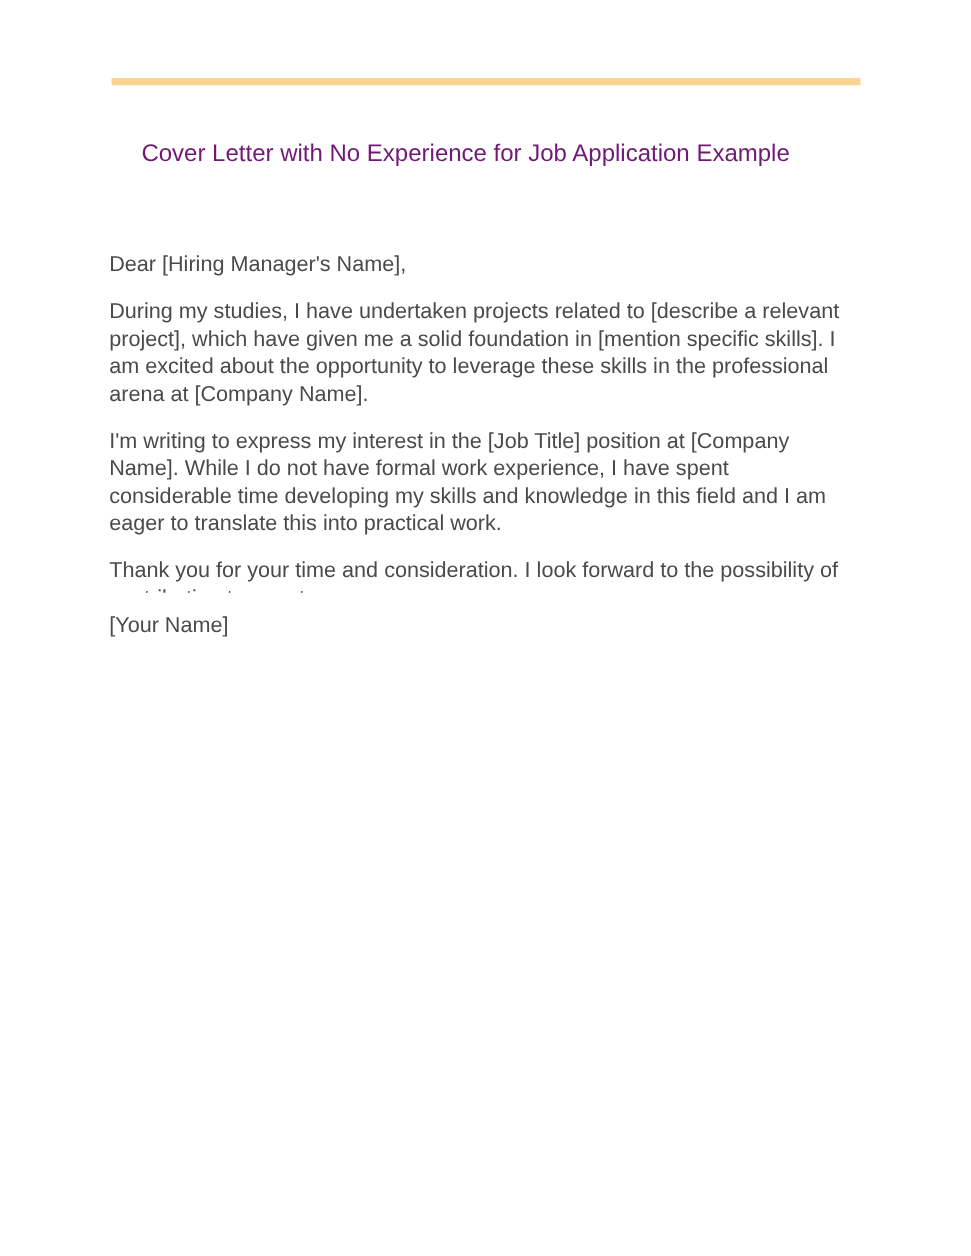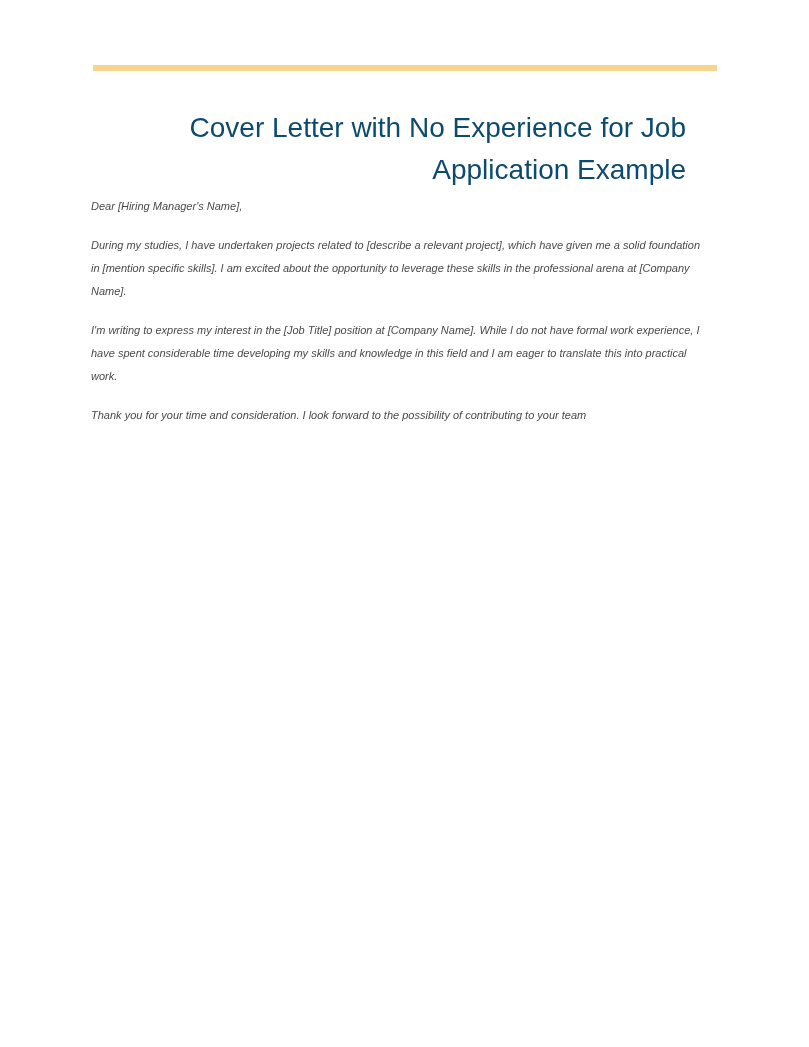--- a/index.html
+++ b/index.html
@@ -1,28 +1,29 @@
 <!DOCTYPE html>
 <html><head>
 <meta charset="utf-8">
 <style>
   html, body { margin: 0; padding: 0; background: #ffffff; }
   body { width: 809px; height: 1047px; position: relative; overflow: hidden; font-family: "Liberation Sans", sans-serif; }
   .accent-bar { position: absolute; left: 93px; top: 65px; width: 624px; height: 6px; background: #f9d48f; }
-  .title { position: absolute; left: 90px; top: 107px; width: 596px; text-align: right; color: #0c4a6e; font-size: 28px; line-height: 42px; font-weight: normal; margin: 0; }
-  .body { position: absolute; left: 91px; top: 195px; width: 610px; color: #4a4a4a; font-size: 11px; line-height: 23px; font-style: italic; }
+  .title { position: absolute; left: 90px; top: 107px; width: 596px; text-align: center; color: #701a75; font-size: 20px; line-height: 42px; font-weight: normal; margin: 0; }
+  .body { position: absolute; left: 91px; top: 209px; width: 610px; color: #4a4a4a; font-size: 18px; line-height: 23px; }
   .body p { margin: 0 0 16px 0; }
   .clip { height: 30px; overflow: hidden; }
   .sig { margin: 0; }
 </style>
 </head>
 <body>
 
 <div class="accent-bar"></div>
 
 <h1 class="title">Cover Letter with No Experience for Job Application Example</h1>
 
 <div class="body">
   <p>Dear [Hiring Manager's Name],</p>
   <p>During my studies, I have undertaken projects related to [describe a relevant project], which have given me a solid foundation in [mention specific skills]. I am excited about the opportunity to leverage these skills in the professional arena at [Company Name].</p>
   <p>I'm writing to express my interest in the [Job Title] position at [Company Name]. While I do not have formal work experience, I have spent considerable time developing my skills and knowledge in this field and I am eager to translate this into practical work.</p>
   <p class="clip">Thank you for your time and consideration. I look forward to the possibility of contributing to your team</p>
+  <p class="sig">[Your Name]</p>
 </div>
 
 </body></html>

